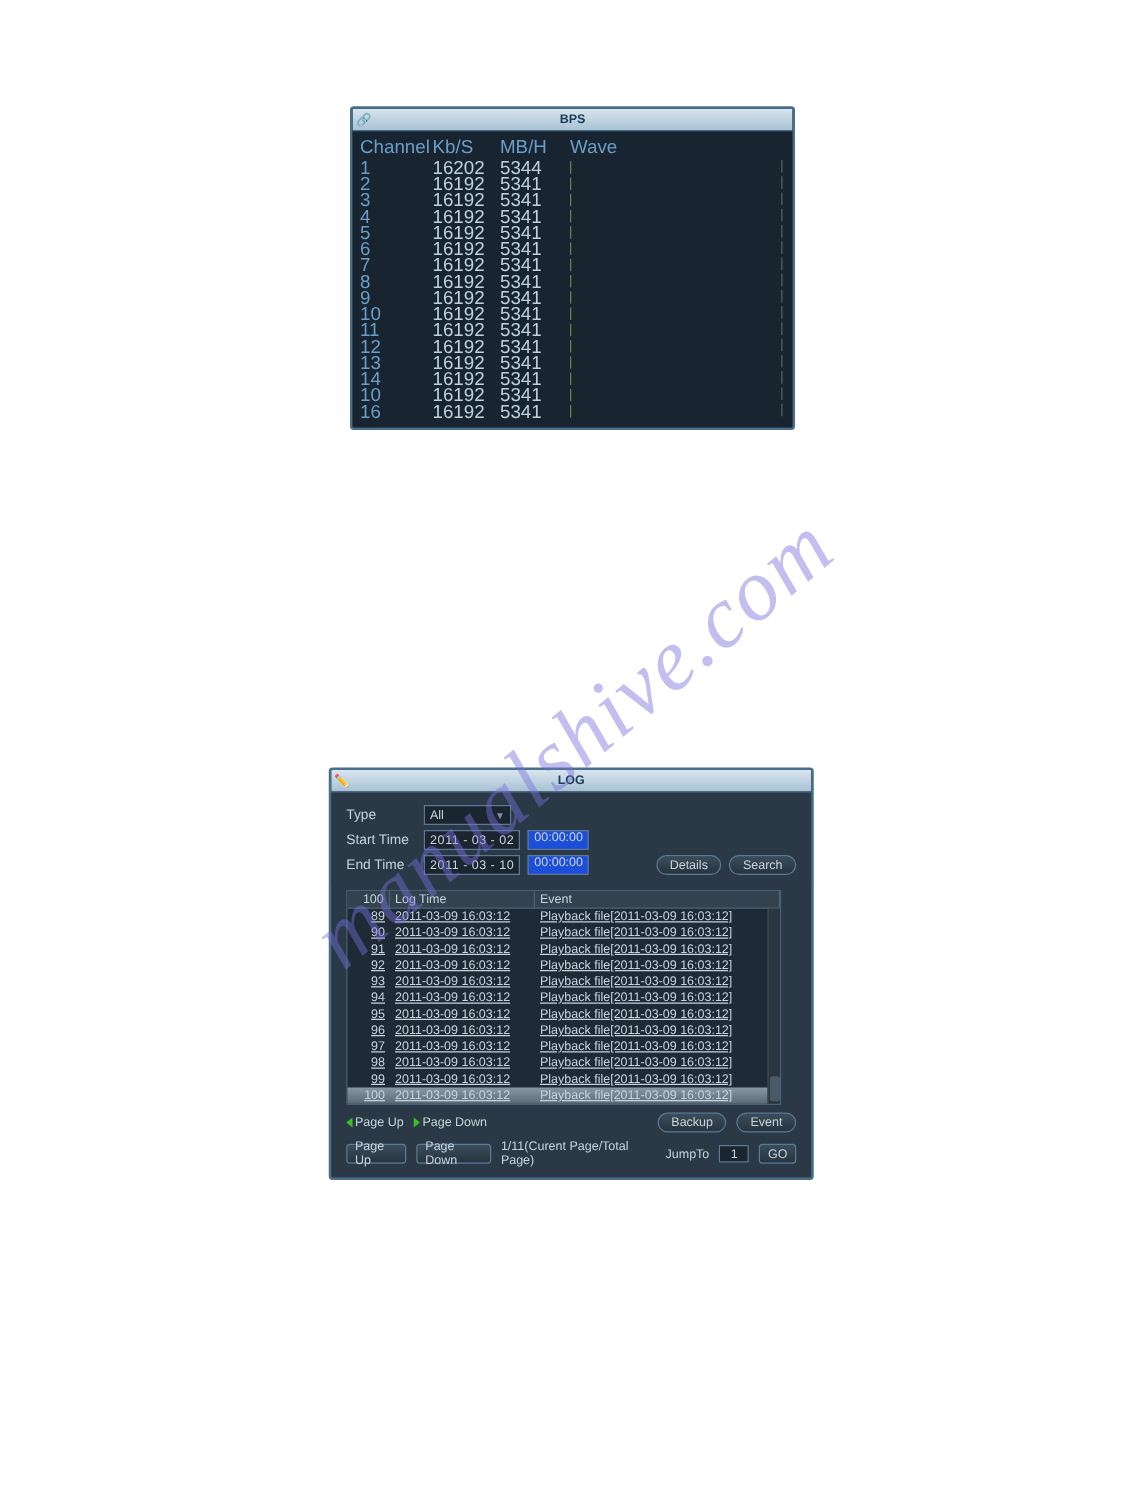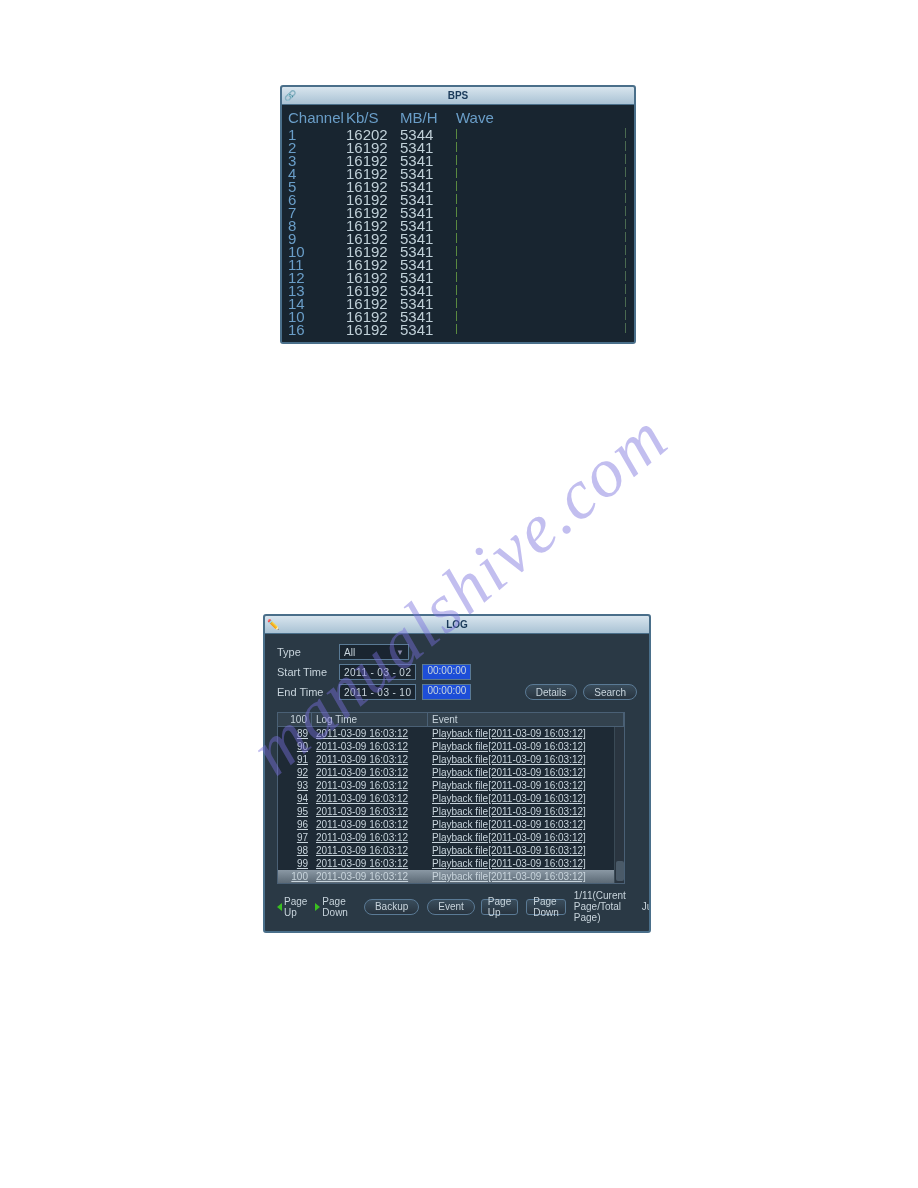--- a/index.html
+++ b/index.html
@@ -225,21 +225,21 @@
     left: 1px;
     width: 8px;
     height: 20px;
     background: #4a5a68;
     border-radius: 2px;
   }
 
   .log-footer {
     padding: 6px 12px 8px 12px;
     display: flex;
-    flex-direction: row;
+    flex-direction: column;
     gap: 6px;
   }
   .footer-row {
     display: flex;
     align-items: center;
     gap: 8px;
   }
   .nav-link {
     display: inline-flex;
     align-items: center;

